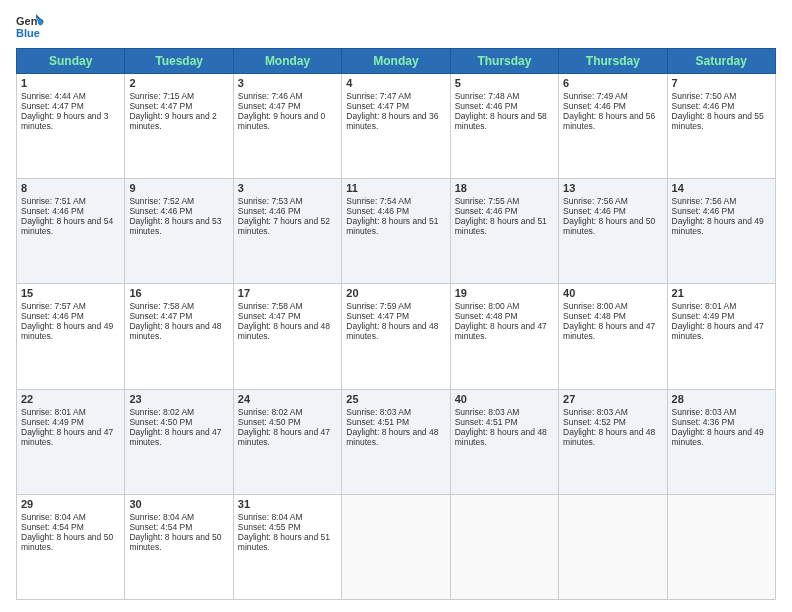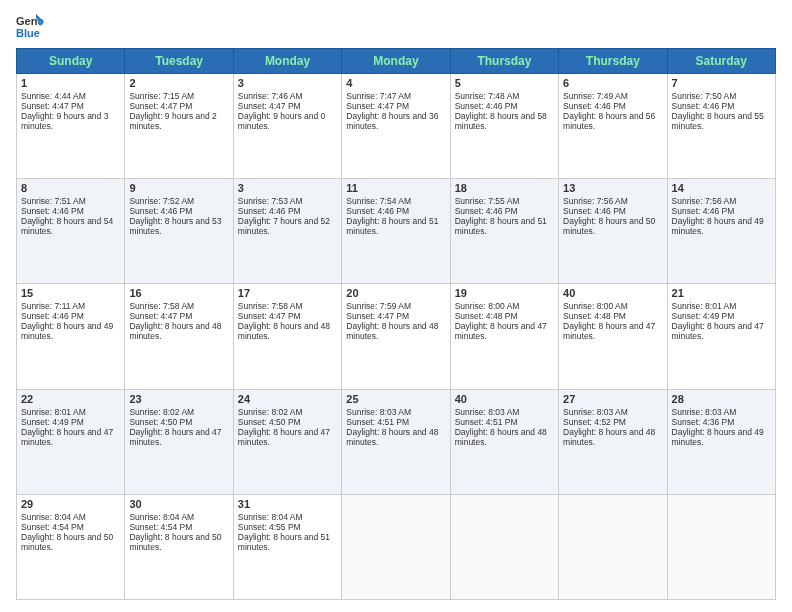--- a/index.html
+++ b/index.html
@@ -134,21 +134,21 @@
         <tr>
           <td><span class="day-num">8</span><span>Sunrise: 7:51 AM</span><br><span>Sunset: 4:46 PM</span><br><span>Daylight: 8 hours and 54 minutes.</span></td>
           <td><span class="day-num">9</span><span>Sunrise: 7:52 AM</span><br><span>Sunset: 4:46 PM</span><br><span>Daylight: 8 hours and 53 minutes.</span></td>
           <td><span class="day-num">3</span><span>Sunrise: 7:53 AM</span><br><span>Sunset: 4:46 PM</span><br><span>Daylight: 7 hours and 52 minutes.</span></td>
           <td><span class="day-num">11</span><span>Sunrise: 7:54 AM</span><br><span>Sunset: 4:46 PM</span><br><span>Daylight: 8 hours and 51 minutes.</span></td>
           <td><span class="day-num">18</span><span>Sunrise: 7:55 AM</span><br><span>Sunset: 4:46 PM</span><br><span>Daylight: 8 hours and 51 minutes.</span></td>
           <td><span class="day-num">13</span><span>Sunrise: 7:56 AM</span><br><span>Sunset: 4:46 PM</span><br><span>Daylight: 8 hours and 50 minutes.</span></td>
           <td><span class="day-num">14</span><span>Sunrise: 7:56 AM</span><br><span>Sunset: 4:46 PM</span><br><span>Daylight: 8 hours and 49 minutes.</span></td>
         </tr>
         <tr>
-          <td><span class="day-num">15</span><span>Sunrise: 7:11 AM</span><br><span>Sunset: 4:46 PM</span><br><span>Daylight: 8 hours and 49 minutes.</span></td>
+          <td><span class="day-num">15</span><span>Sunrise: 7:57 AM</span><br><span>Sunset: 4:46 PM</span><br><span>Daylight: 8 hours and 49 minutes.</span></td>
           <td><span class="day-num">16</span><span>Sunrise: 7:58 AM</span><br><span>Sunset: 4:47 PM</span><br><span>Daylight: 8 hours and 48 minutes.</span></td>
           <td><span class="day-num">17</span><span>Sunrise: 7:58 AM</span><br><span>Sunset: 4:47 PM</span><br><span>Daylight: 8 hours and 48 minutes.</span></td>
           <td><span class="day-num">20</span><span>Sunrise: 7:59 AM</span><br><span>Sunset: 4:47 PM</span><br><span>Daylight: 8 hours and 48 minutes.</span></td>
           <td><span class="day-num">19</span><span>Sunrise: 8:00 AM</span><br><span>Sunset: 4:48 PM</span><br><span>Daylight: 8 hours and 47 minutes.</span></td>
           <td><span class="day-num">40</span><span>Sunrise: 8:00 AM</span><br><span>Sunset: 4:48 PM</span><br><span>Daylight: 8 hours and 47 minutes.</span></td>
           <td><span class="day-num">21</span><span>Sunrise: 8:01 AM</span><br><span>Sunset: 4:49 PM</span><br><span>Daylight: 8 hours and 47 minutes.</span></td>
         </tr>
         <tr>
           <td><span class="day-num">22</span><span>Sunrise: 8:01 AM</span><br><span>Sunset: 4:49 PM</span><br><span>Daylight: 8 hours and 47 minutes.</span></td>
           <td><span class="day-num">23</span><span>Sunrise: 8:02 AM</span><br><span>Sunset: 4:50 PM</span><br><span>Daylight: 8 hours and 47 minutes.</span></td>

